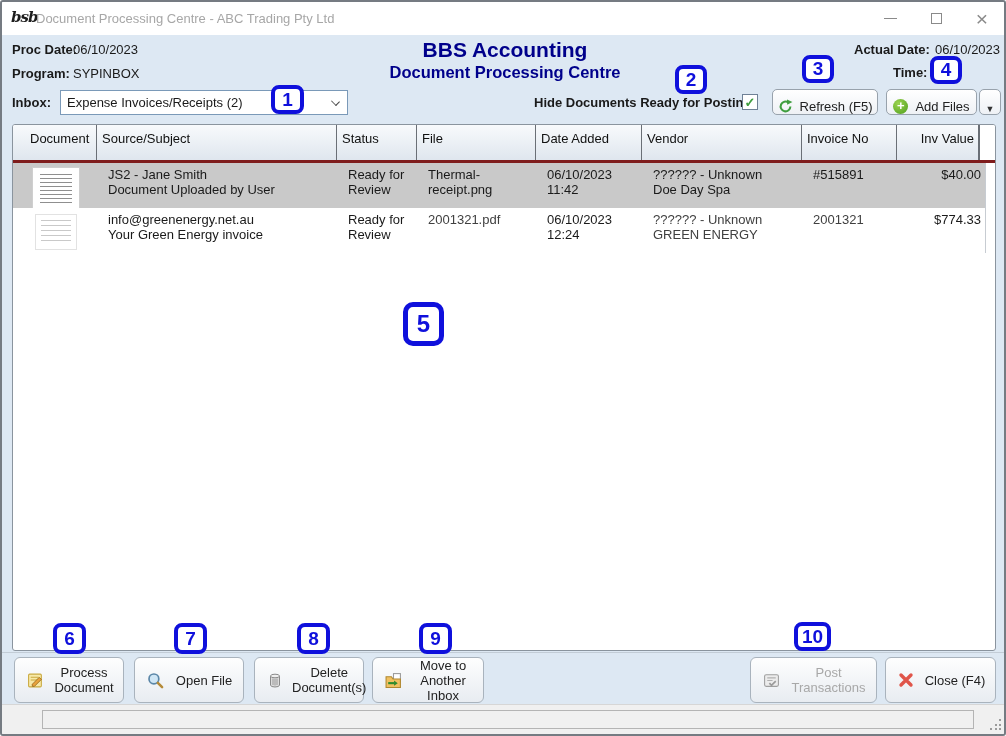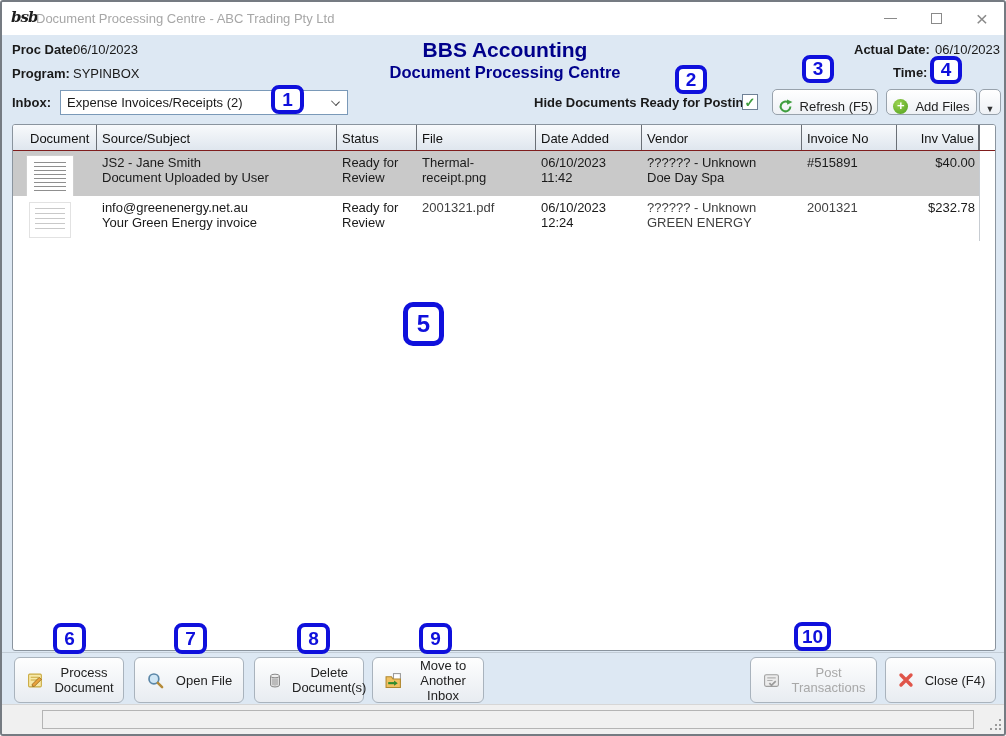--- a/index.html
+++ b/index.html
@@ -30,23 +30,23 @@
   .combo { position: absolute; left: 58px; top: 88px; width: 288px; height: 25px; background: #fff; border: 1px solid #7a99b8; padding: 4px 22px 0 6px; overflow: hidden; white-space: nowrap; }
   .combo .chev { position: absolute; right: 8px; top: 7px; width: 7px; height: 7px; border-right: 1.6px solid #444; border-bottom: 1.6px solid #444; transform: rotate(45deg) scaleY(.8); }
   .checkbox { position: absolute; left: 740px; top: 92px; width: 16px; height: 16px; background: #fff; border: 1px solid #6f8196; display: flex; align-items: center; justify-content: center; color: #3f9e3f; font-weight: bold; font-size: 13px; line-height: 1; }
   .tbtn { position: absolute; top: 87px; height: 26px; border: 1px solid #98a2ac; border-radius: 5px; background: linear-gradient(#ffffff, #eef1f5); display: flex; align-items: flex-end; justify-content: center; gap: 7px; font-size: 13px; color: #222; }
   .btn-refresh { left: 770px; width: 106px; }
   .btn-addfiles { left: 884px; width: 91px; }
   .btn-addcaret { left: 977px; width: 22px; font-size: 9px; color: #333; }
   .plus-circle { width: 15px; height: 15px; border-radius: 50%; background: radial-gradient(circle at 35% 30%, #9ad34f, #4f9e1e); color: #fff; font-weight: bold; font-size: 13px; line-height: 14px; text-align: center; }
   
   .grid { position: absolute; left: 10px; top: 122px; width: 984px; height: 527px; background: #fff; border: 1px solid #8a949e; border-radius: 3px; overflow: hidden; }
-  .ghead { display: flex; height: 26px; border-bottom: 1px solid #7f1d1d; }
+  .ghead { display: flex; height: 38px; border-bottom: 3px solid #7f1d1d; }
   .gh-cell { background: linear-gradient(#f8fafc, #dfe6ee); border-right: 1px solid #6a6f76; padding: 6px 0 0 5px; font-size: 13px; color: #111; overflow: hidden; white-space: nowrap; }
-  .grow { display: flex; height: 45px; }
+  .grow { display: flex; height: 45px; padding-left: 6px; }
   .grow.selected { background: #c9c9c9; }
   .g-cell { padding: 4px 3px 0 5px; font-size: 13px; line-height: 15px; overflow: hidden; }
   .cw0 { width: 84px; } .cw1 { width: 240px; } .cw2 { width: 80px; } .cw3 { width: 119px; }
   .cw4 { width: 106px; } .cw5 { width: 160px; } .cw6 { width: 95px; } .cw7 { width: 82px; text-align: right; padding-right: 4px; }
   .gh-cell.cw0 { padding-left: 17px; }
   .g-strip { flex: 1; border-left: 1px solid #c7ccd2; background: #fff; }
   .ghead .g-strip { background: #fff; border-left: 1px solid #6a6f76; }
   .link { color: #404040; }
   .thumb { position: relative; background: #fff; overflow: hidden; }
   .thumb1 { width: 46px; height: 42px; margin: 1px 0 0 9px; box-shadow: 0 0 0 1px #cfcfcf; }
@@ -198,21 +198,21 @@
         <div>06/10/2023 12:24</div>
       </div>
       <div class="g-cell cw5">
         <div class="link">?????? - Unknown</div>
         <div class="link">GREEN ENERGY</div>
       </div>
       <div class="g-cell cw6">
         <div class="link">2001321</div>
       </div>
       <div class="g-cell cw7">
-        <div>$232.78</div>
+        <div>$774.33</div>
       </div>
       <div class="g-strip" style="background:#fff;"></div>
     </div>
   </div>
 
   <div class="buttonbar">
     <div class="bbtn b-process">
       <svg width="17" height="17" viewBox="0 0 16 16">
           <rect x="1.5" y="2" width="12" height="12" rx="1" fill="#f7e9a8" stroke="#c9a93f"></rect>
           <line x1="3.5" y1="5" x2="11" y2="5" stroke="#caa93f"></line>

